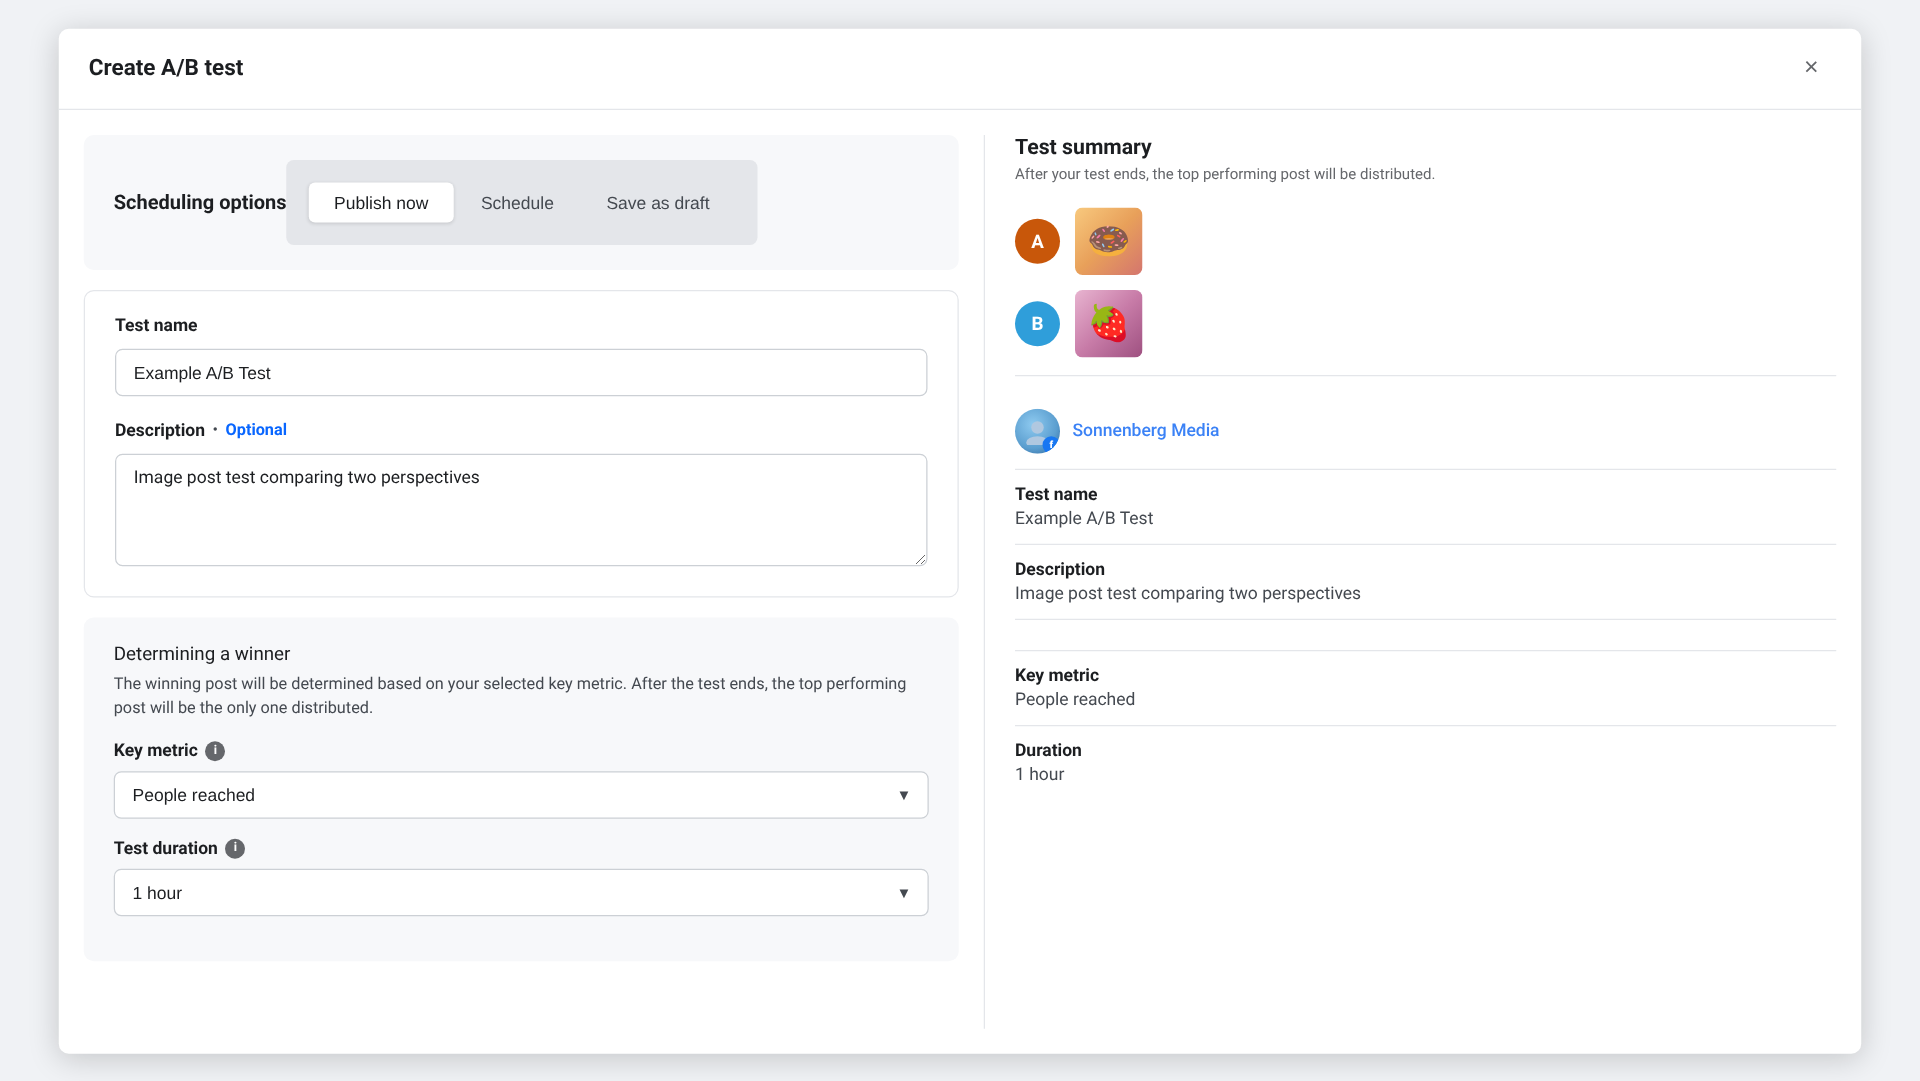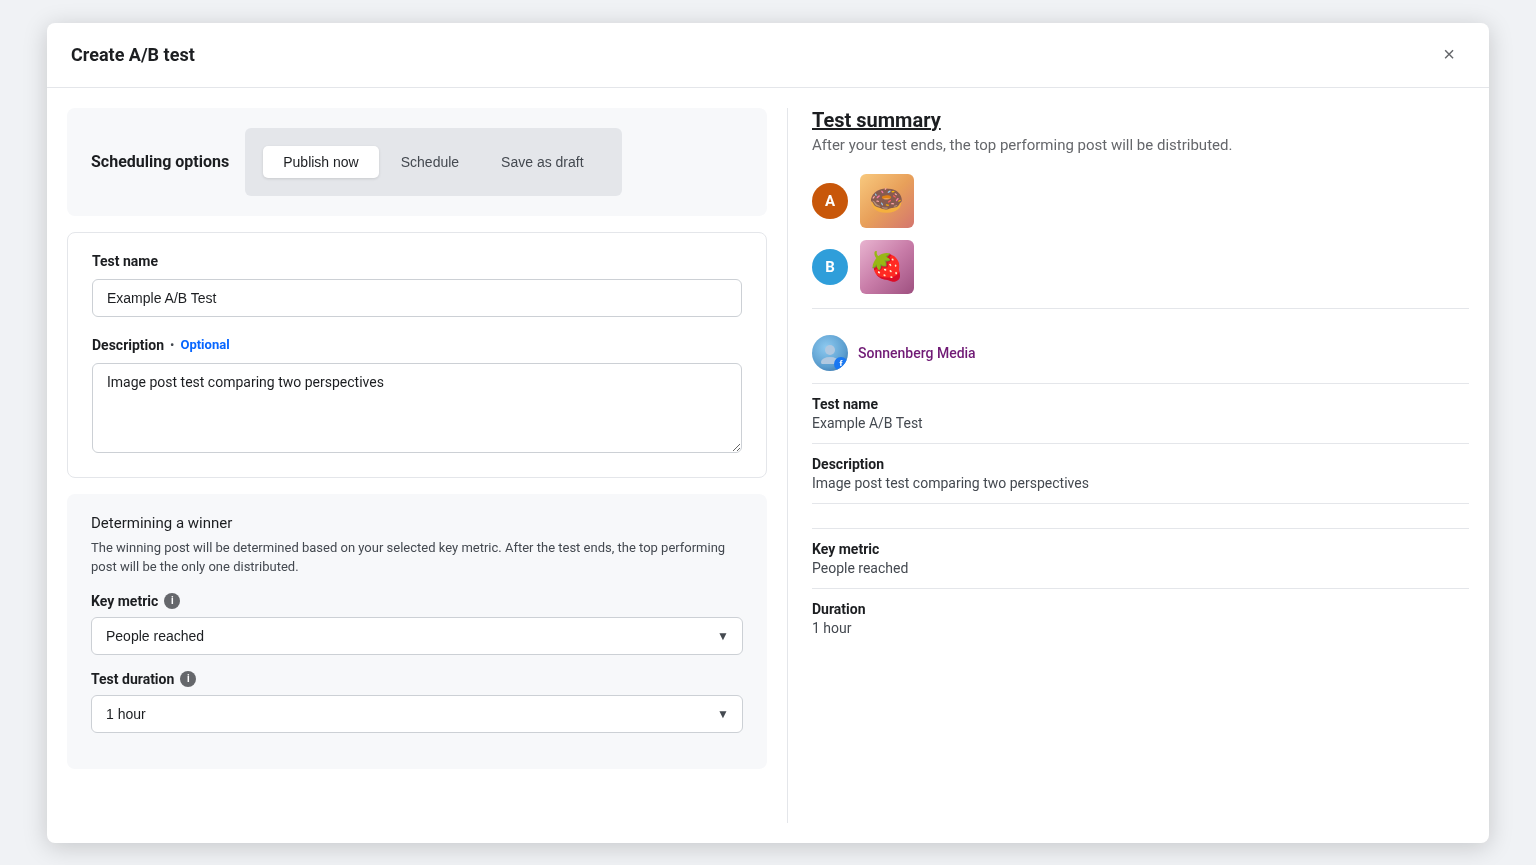--- a/index.html
+++ b/index.html
@@ -66,21 +66,20 @@
     }
     
     .scheduling-card {
       background: #f7f8fa;
       border-radius: 8px;
       padding: 20px 24px;
     }
     .scheduling-header {
       display: flex;
       align-items: center;
-      gap: 16px;
     }
     .scheduling-label {
       font-size: 16px;
       font-weight: 700;
       color: #1c1e21;
       flex-shrink: 0;
     }
     .scheduling-buttons {
       display: flex;
       background: #e4e6ea;
@@ -208,28 +207,27 @@
       position: absolute;
       right: 14px;
       top: 50%;
       transform: translateY(-50%);
       pointer-events: none;
       color: #444950;
       font-size: 12px;
     }
     
     .summary-title {
-      font-size: 20px;
+      font-size: 17px;
       font-weight: 700;
       color: #1c1e21;
       margin-bottom: 4px;
-      text-decoration: underline;
     }
     .summary-subtitle {
-      font-size: 15px;
+      font-size: 12px;
       color: #65676b;
       margin-bottom: 20px;
     }
     .variant-row {
       display: flex;
       align-items: center;
       gap: 12px;
       margin-bottom: 12px;
     }
     .variant-badge {
@@ -320,21 +318,21 @@
       border-radius: 50%;
       display: flex;
       align-items: center;
       justify-content: center;
       font-size: 8px;
       color: #fff;
       font-weight: 900;
     }
     .page-name {
       font-size: 14px;
-      color: #701a75;
+      color: #3b82f6;
       font-weight: 500;
     }
   </style>
 </head>
 <body>
 
 <div class="modal">
 
   <div class="modal-header">
     <span class="modal-title">Create A/B test</span>

